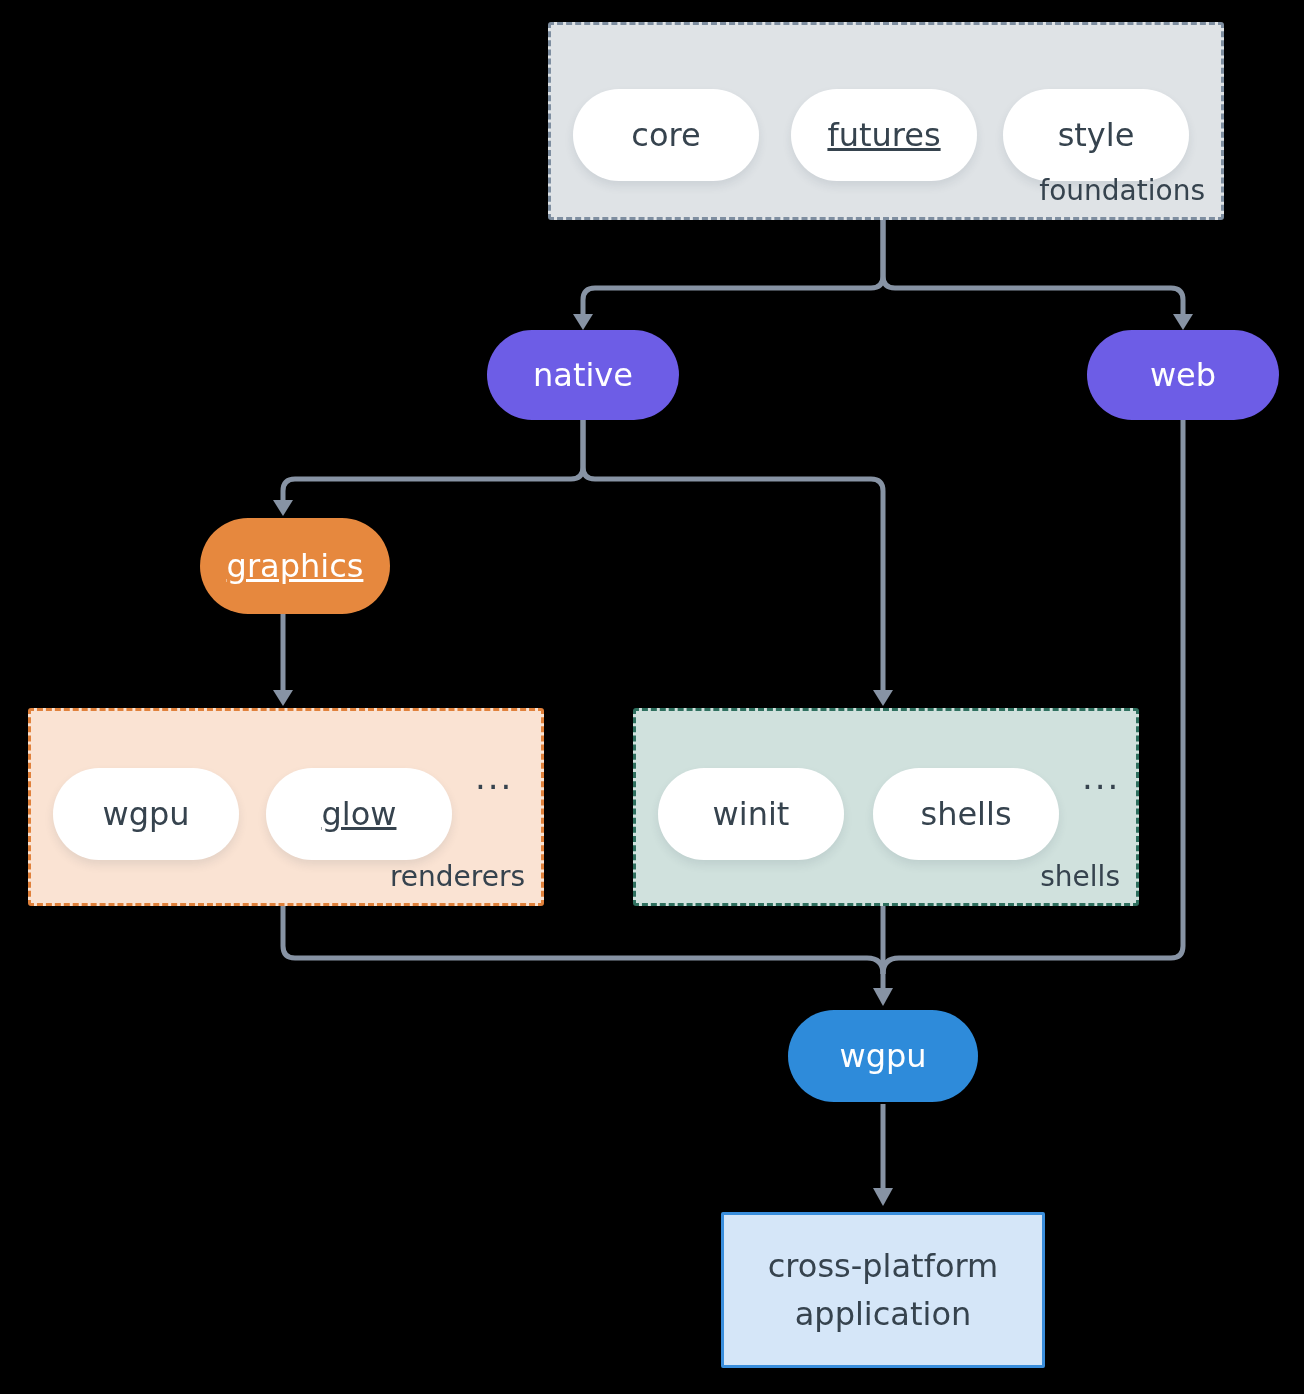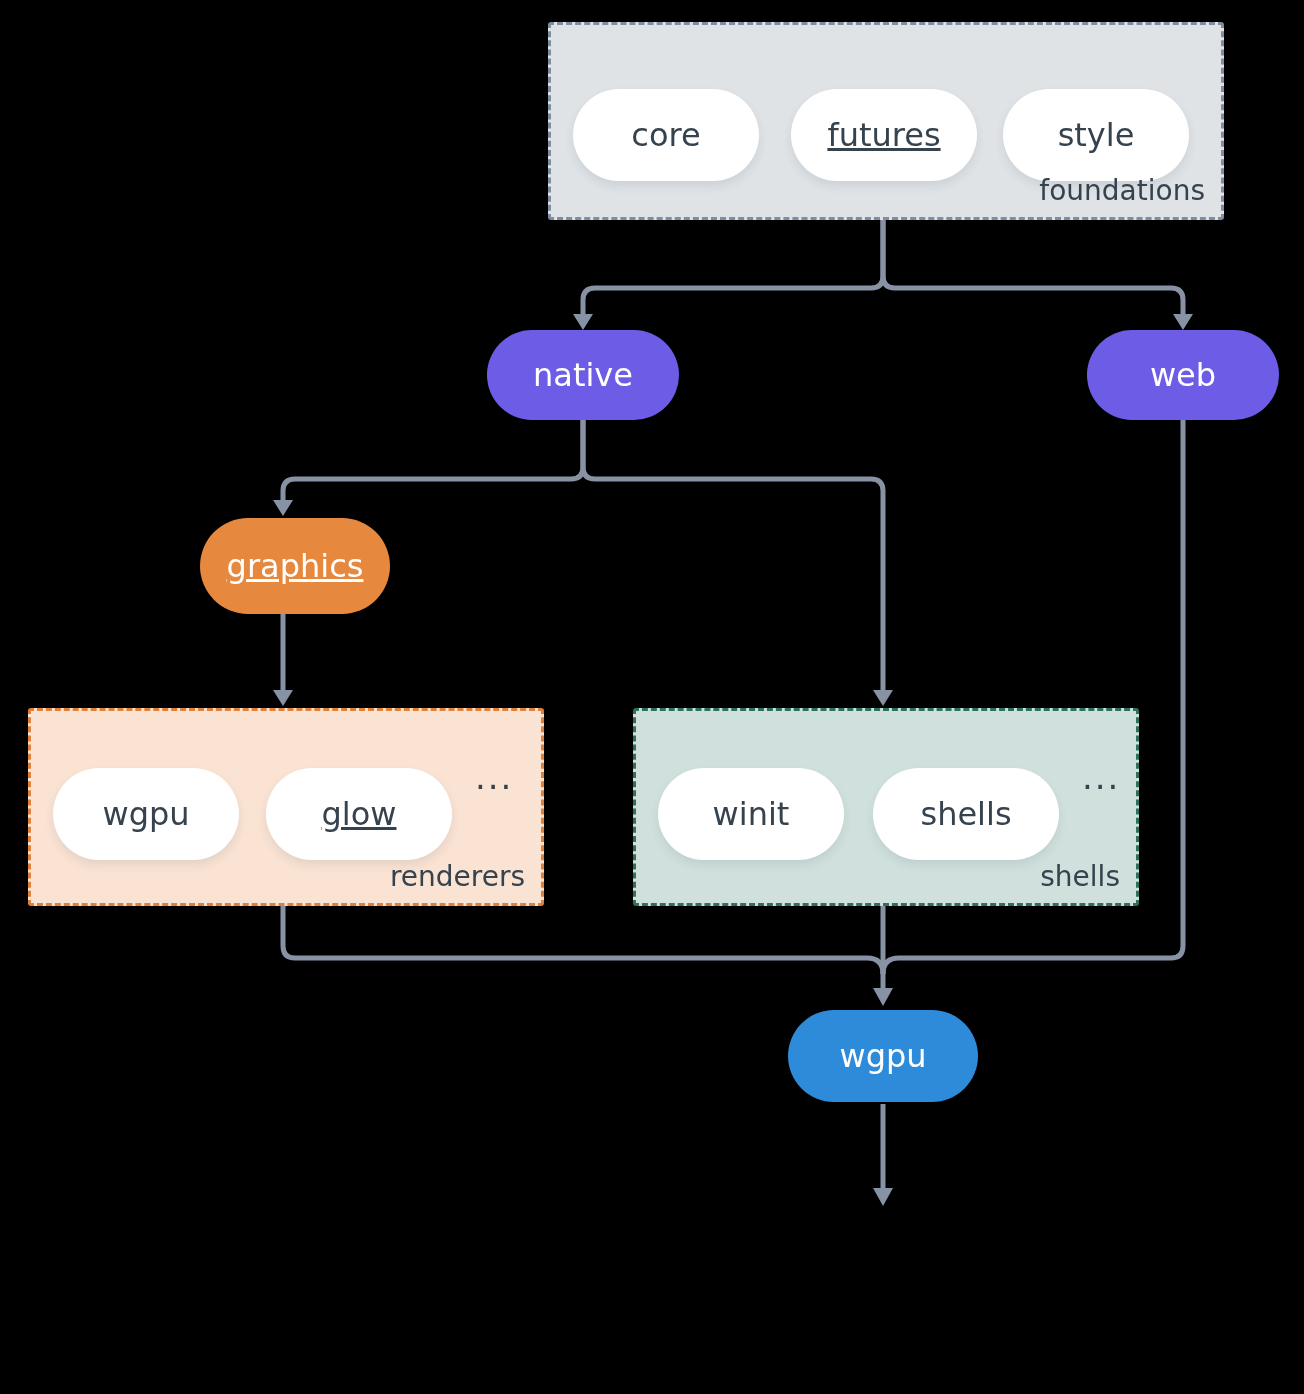--- a/index.html
+++ b/index.html
@@ -133,14 +133,17 @@
       <span>shells</span>
     </div>
     <span class="more" style="left:446px;">...</span>
     <span class="group-label">shells</span>
   </div>
 
   <div class="pill colored node-iced">
     <span>wgpu</span>
   </div>
 
+  <div class="app-box">
+    <span>cross-platform application</span>
+  </div>
 
 </div>
 
 </body></html>

